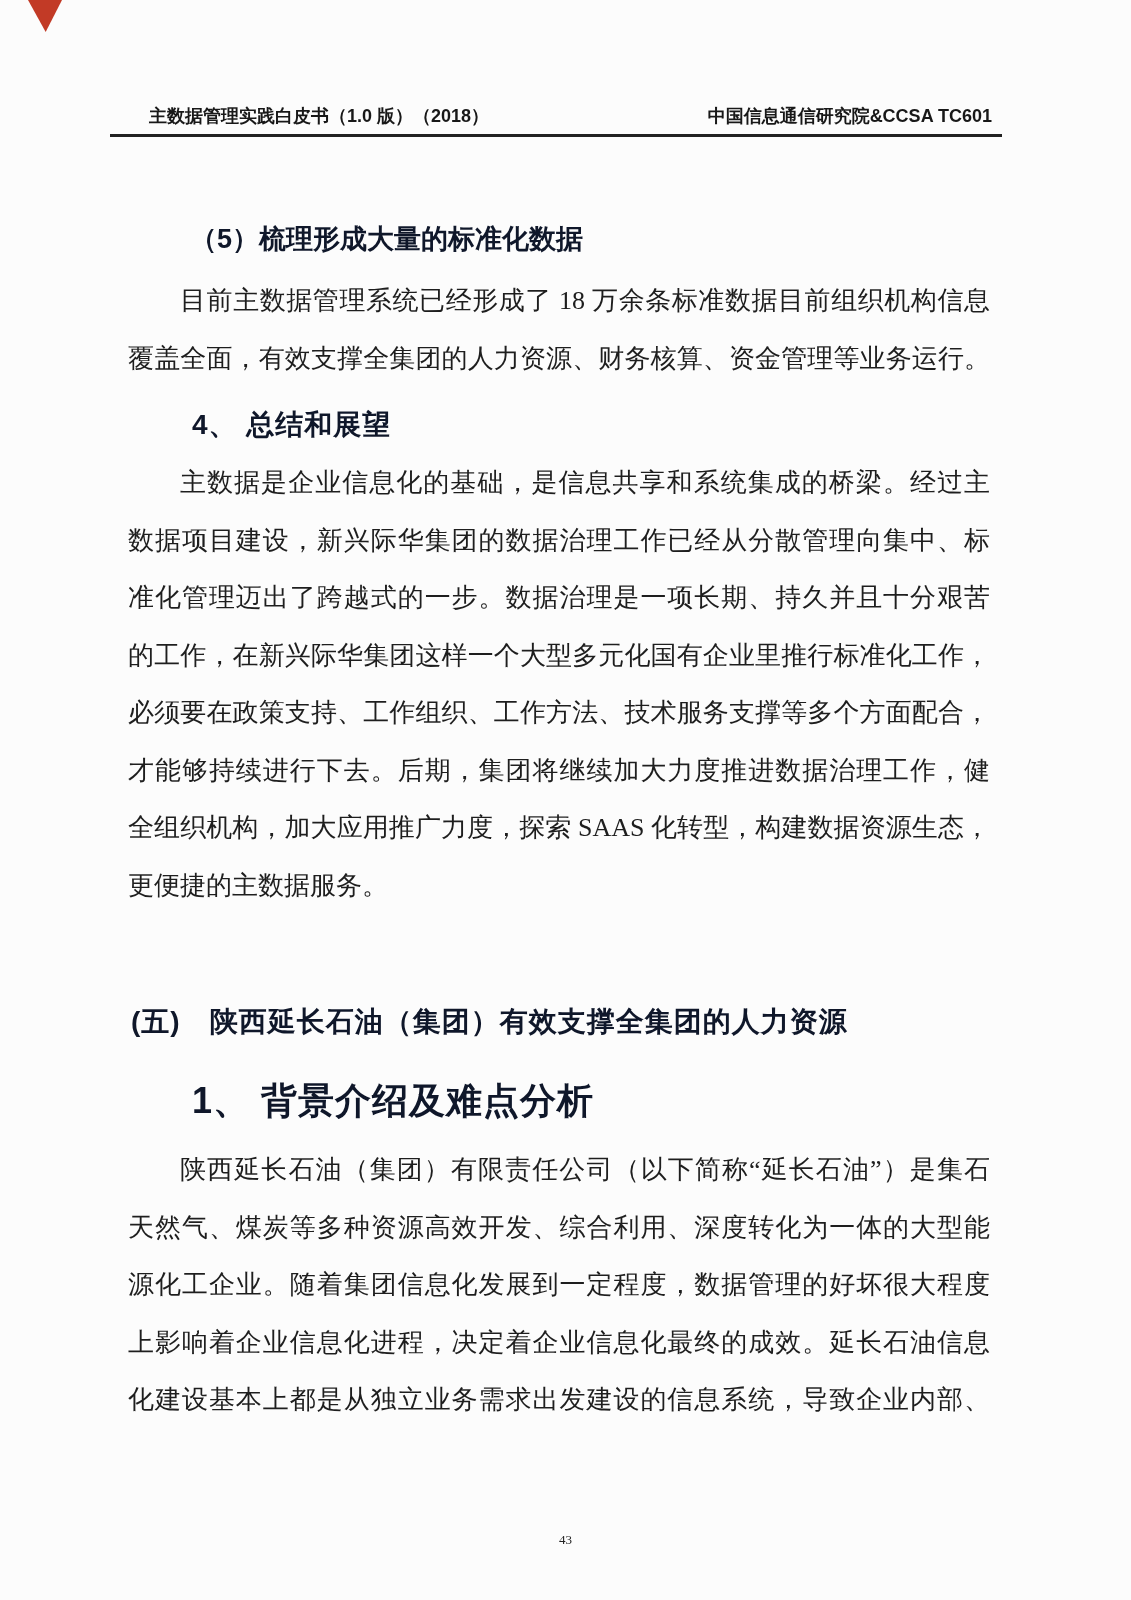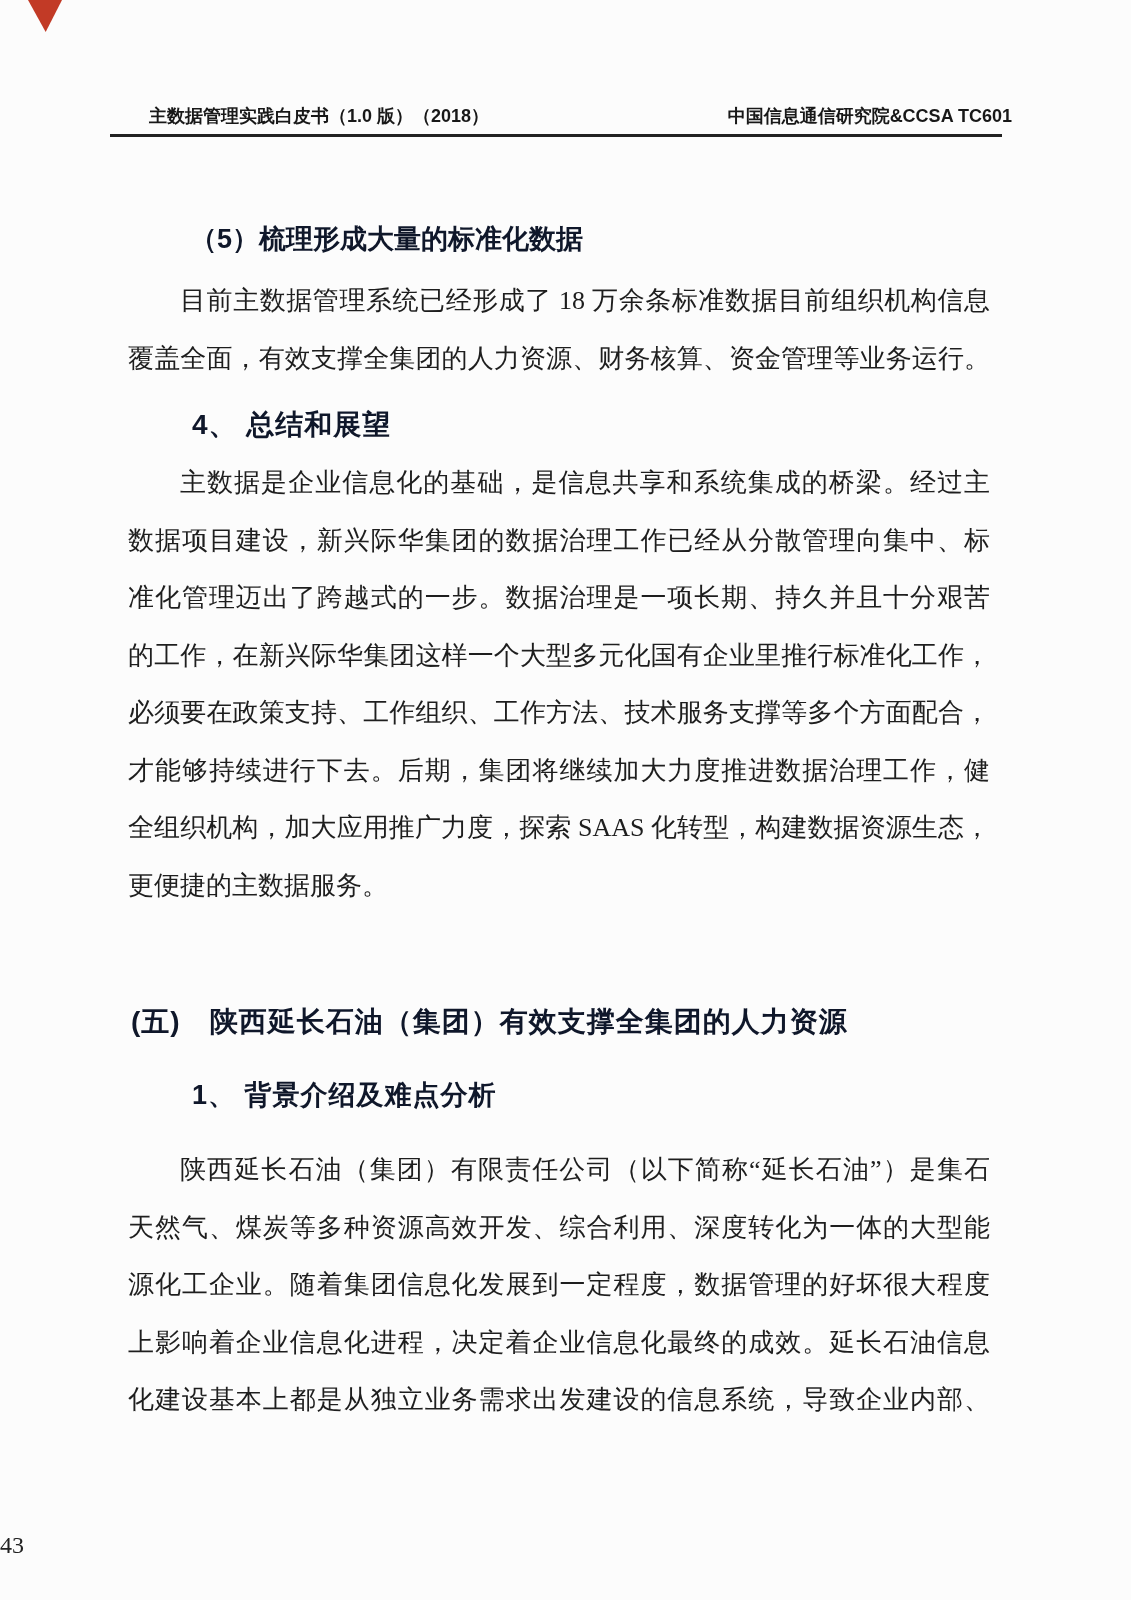--- a/index.html
+++ b/index.html
@@ -17,59 +17,59 @@
     background:#c23a26;
     clip-path:polygon(0 0,100% 0,52% 100%);
   }
   .hdr{
     position:absolute;top:104px;
     font-family:"Liberation Sans","DejaVu Sans",sans-serif;
     font-weight:bold;font-size:18px;line-height:24px;color:#181818;
     white-space:nowrap;
   }
   .hdr-left{left:128px;margin-left:21px;}
-  .hdr-right{right:119px;text-align:center;}
+  .hdr-right{right:139px;text-align:center;}
   .hdr-rule{
     position:absolute;left:110px;top:134px;width:892px;height:2.5px;
     background:#222;
   }
   .fig-caption{
     position:absolute;left:0;top:169px;width:100%;
     text-align:center;
     font-family:"Liberation Sans","DejaVu Sans",sans-serif;
     font-weight:bold;font-size:22px;color:#1a1a1a;
     letter-spacing:1px;
   }
   .heading{
     position:absolute;
     font-family:"Liberation Sans","DejaVu Sans",sans-serif;
     font-weight:bold;color:#0f172a;white-space:nowrap;
   }
   .h-5   {left:190px;top:221px;font-size:27px;}
   .h-4   {left:192px;top:406px;font-size:28px;letter-spacing:1px;}
   .h-wu  {left:131px;top:1003px;font-size:28px;letter-spacing:1px;}
-  .h-1   {left:192px;top:1077px;font-size:27px;letter-spacing:1px;}
+  .h-1   {left:192px;top:1077px;font-size:36px;letter-spacing:1px;}
   .para{
     position:absolute;left:128px;width:862px;
     font-size:26px;line-height:57.5px;color:#1e1e1e;
     font-weight:500;
   }
   .p-1{top:272px;}
   .p-2{top:454px;}
   .p-3{top:1141px;}
   .pline{
     text-align:justify;
     text-align-last:justify;
     height:57.5px;overflow:hidden;
   }
   .pline.first{text-indent:2em;}
   .pline.last{text-align:left;text-align-last:left;}
   .page-num{
     position:absolute;left:0;top:1532px;width:100%;
-    font-size:24px;color:#222;
+    text-align:center;font-size:13px;color:#222;
   }
 </style>
 </head>
 <body>
 
 <div class="page">
 
   <div class="corner-mark"></div>
 
   <div class="hdr hdr-left">主数据管理实践白皮书（1.0 版）（2018）</div>

